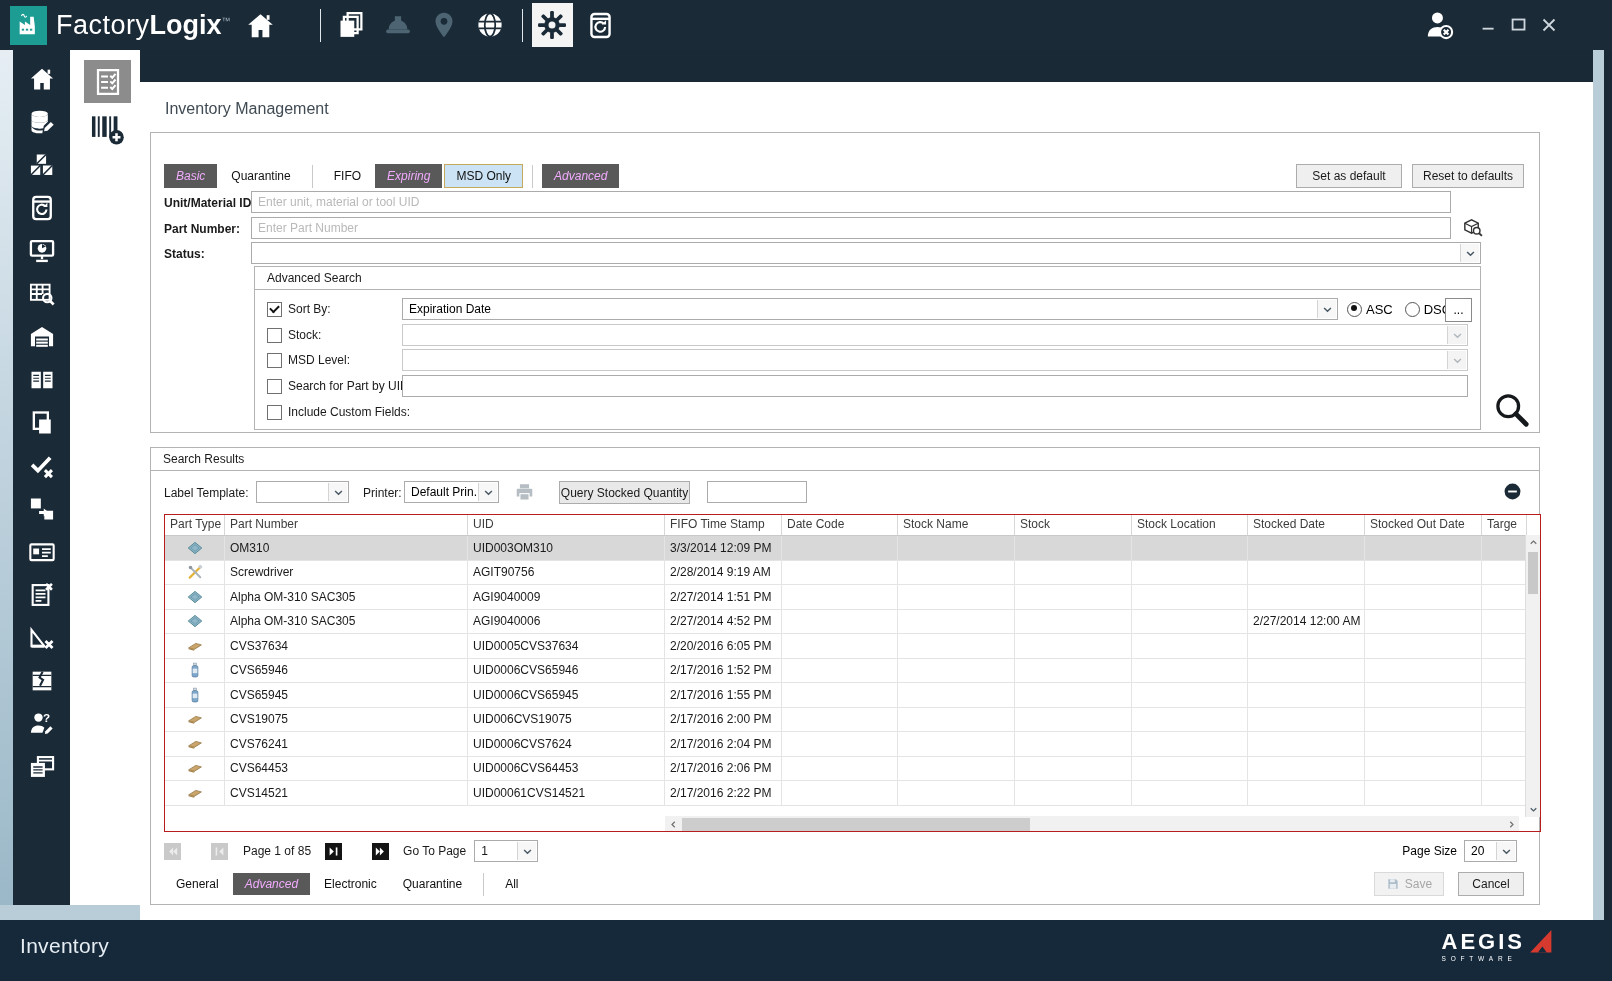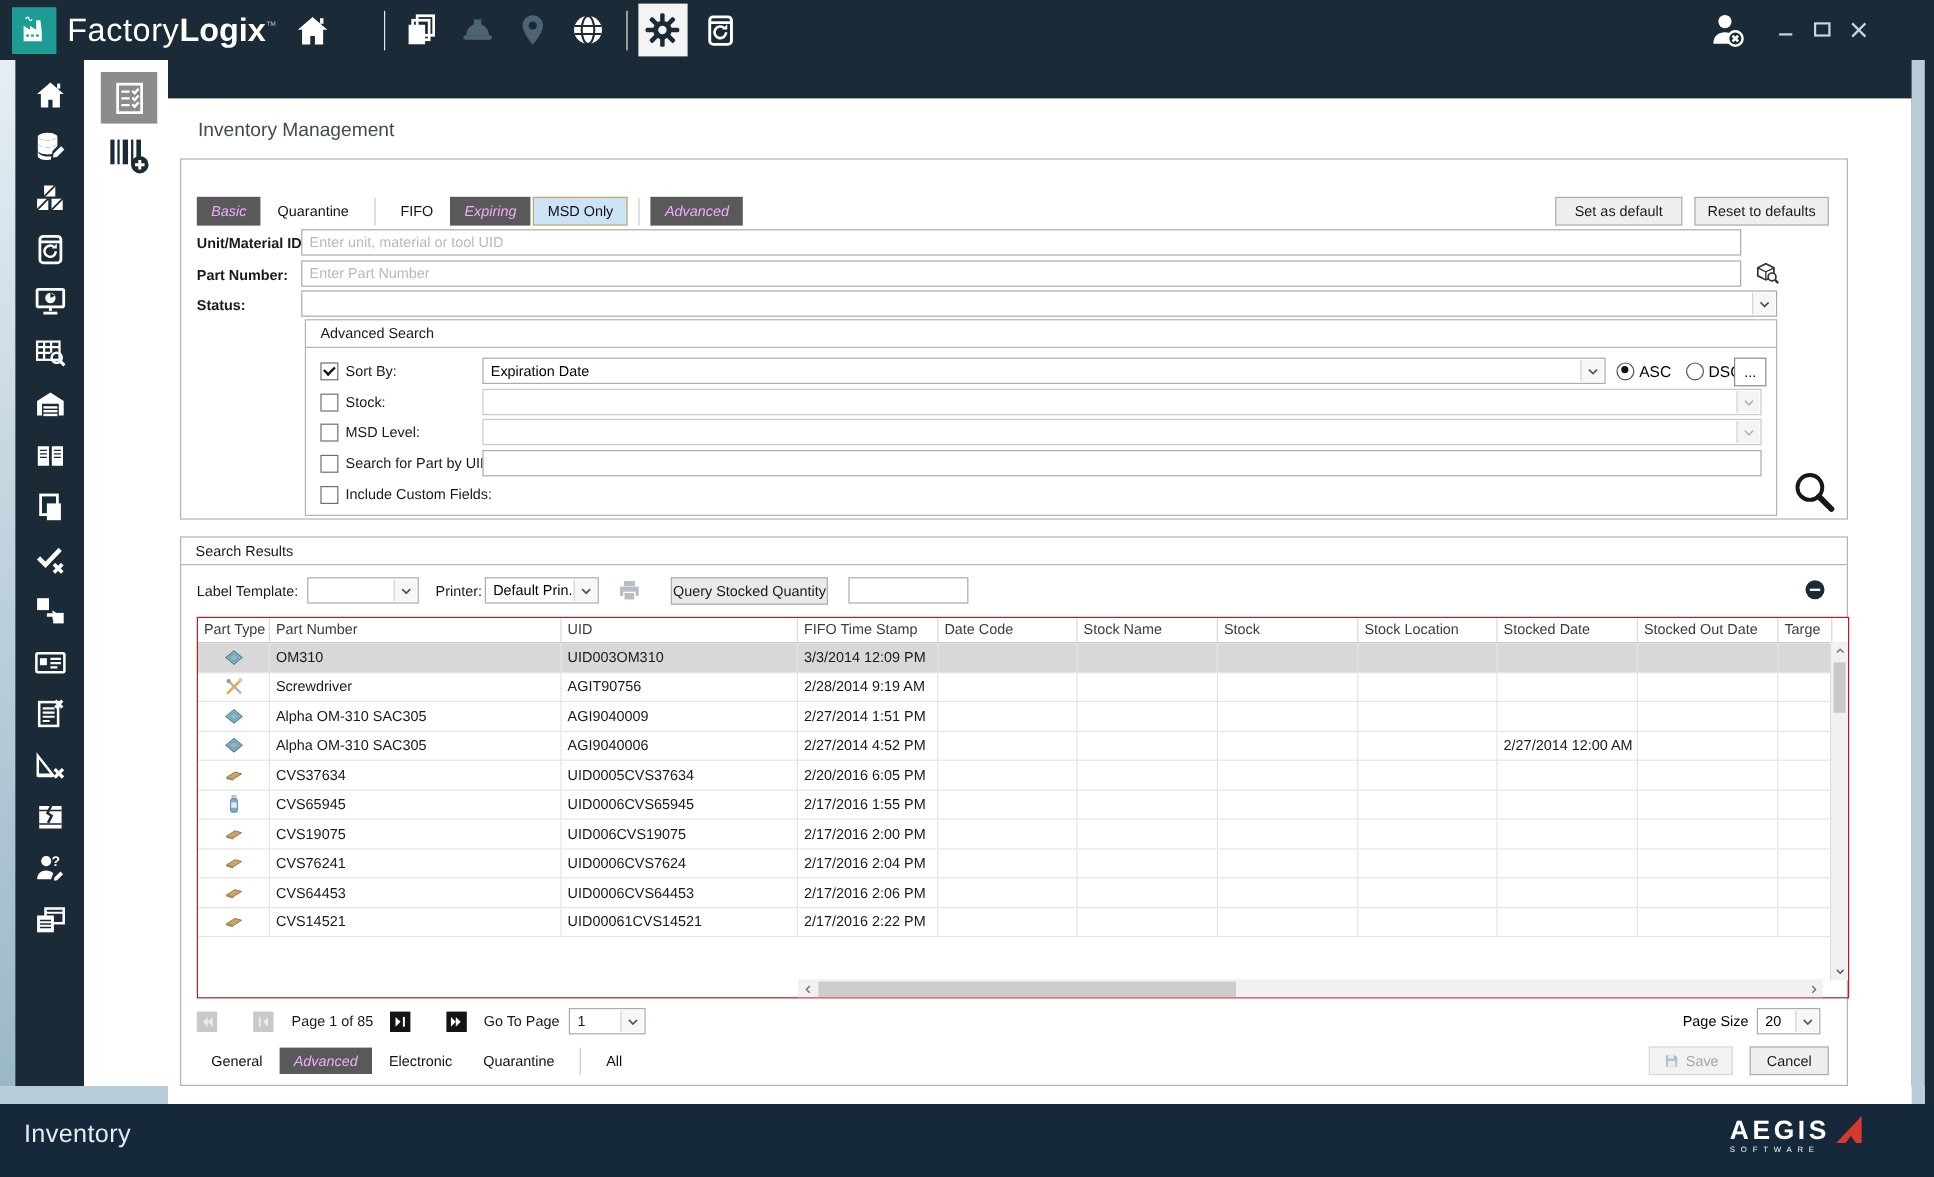--- a/index.html
+++ b/index.html
@@ -704,20 +704,41 @@
           <div class="trow">
             <div class="tcell cicon" style="width: 60px;">
               <span class="pticon">
                 <svg viewBox="0 0 24 24">
                   <rect x="9.8" y="2.8" width="4.4" height="3.2" fill="#cfd8df" stroke="#8fa0ac" stroke-width="0.8"></rect>
                   <rect x="8.2" y="6.2" width="7.6" height="15" rx="2" fill="#7fa9cc" stroke="#54799c" stroke-width="1"></rect>
                   <rect x="8.9" y="10.2" width="6.2" height="6" fill="#dfe9f2"></rect>
                 </svg>
               </span>
             </div>
+            <div class="tcell" style="width: 243px;">CVS65946</div>
+            <div class="tcell" style="width: 197px;">UID0006CVS65946</div>
+            <div class="tcell" style="width: 117px;">2/17/2016 1:52 PM</div>
+            <div class="tcell" style="width: 116px;"></div>
+            <div class="tcell" style="width: 117px;"></div>
+            <div class="tcell" style="width: 117px;"></div>
+            <div class="tcell" style="width: 116px;"></div>
+            <div class="tcell" style="width: 117px;"></div>
+            <div class="tcell" style="width: 117px;"></div>
+            <div class="tcell" style="width: 45px;"></div>
+          </div>
+          <div class="trow">
+            <div class="tcell cicon" style="width: 60px;">
+              <span class="pticon">
+                <svg viewBox="0 0 24 24">
+                  <rect x="9.8" y="2.8" width="4.4" height="3.2" fill="#cfd8df" stroke="#8fa0ac" stroke-width="0.8"></rect>
+                  <rect x="8.2" y="6.2" width="7.6" height="15" rx="2" fill="#7fa9cc" stroke="#54799c" stroke-width="1"></rect>
+                  <rect x="8.9" y="10.2" width="6.2" height="6" fill="#dfe9f2"></rect>
+                </svg>
+              </span>
+            </div>
             <div class="tcell" style="width: 243px;">CVS65945</div>
             <div class="tcell" style="width: 197px;">UID0006CVS65945</div>
             <div class="tcell" style="width: 117px;">2/17/2016 1:55 PM</div>
             <div class="tcell" style="width: 116px;"></div>
             <div class="tcell" style="width: 117px;"></div>
             <div class="tcell" style="width: 117px;"></div>
             <div class="tcell" style="width: 116px;"></div>
             <div class="tcell" style="width: 117px;"></div>
             <div class="tcell" style="width: 117px;"></div>
             <div class="tcell" style="width: 45px;"></div>

